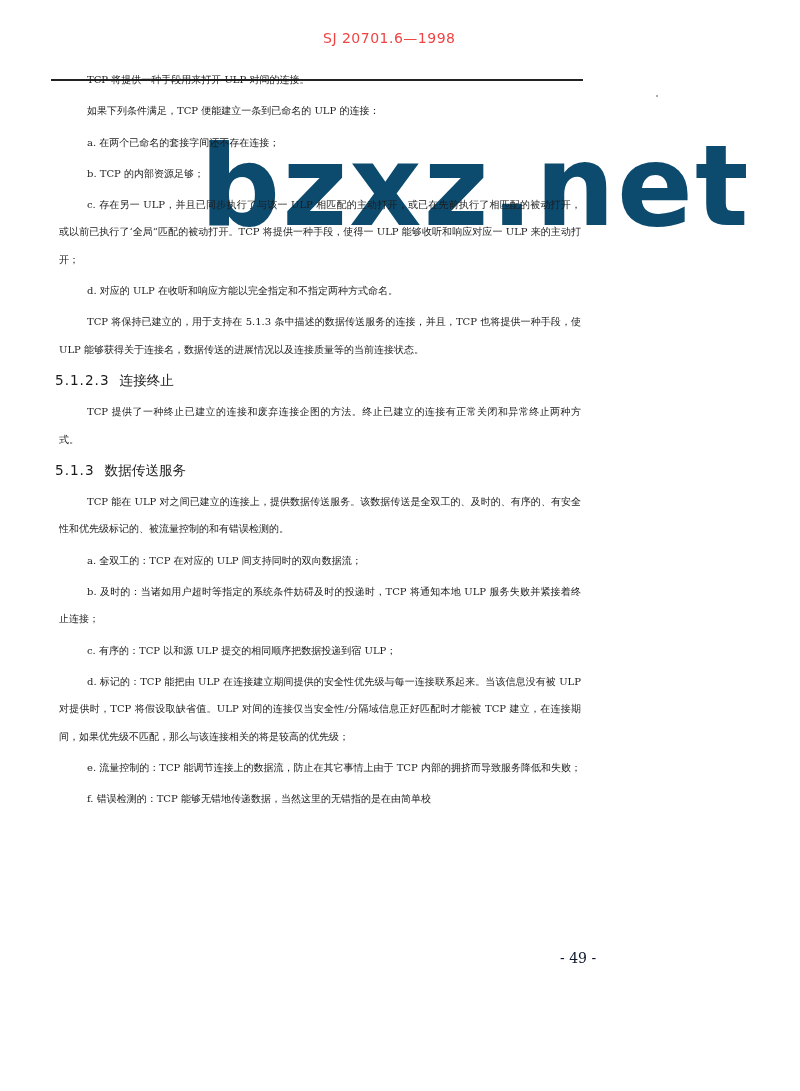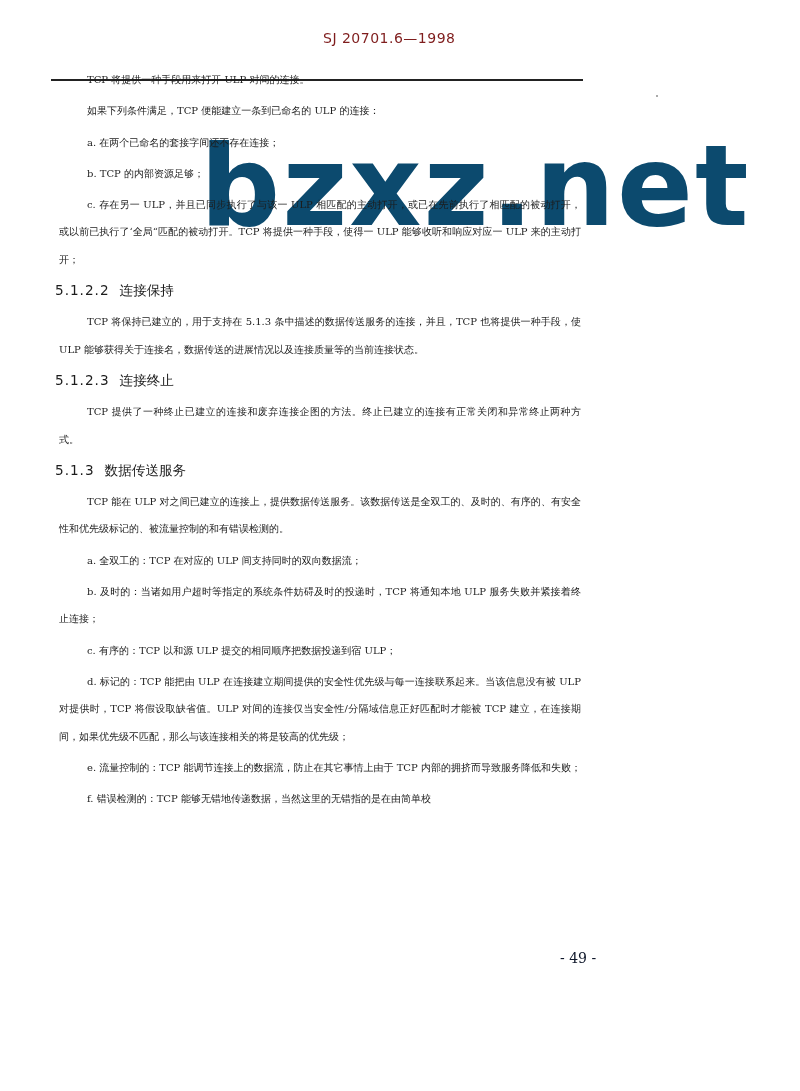--- a/index.html
+++ b/index.html
@@ -1,20 +1,20 @@
 <!DOCTYPE html>
 <html><head>
   <meta charset="utf-8">
   <style>
     html, body { margin: 0; padding: 0; background: #ffffff; }
     body { width: 800px; height: 1091px; position: relative; overflow: hidden;
       font-family: "DejaVu Serif", "Liberation Serif", serif; color: #1c1c1c; }
     .header { position: absolute; left: 0; top: 30px; width: 800px; text-align: center; }
     .header-title { font-family: "DejaVu Sans", "Liberation Sans", sans-serif; font-size: 14px;
-      letter-spacing: 0.5px; position: absolute; left: 323px; top: 0; color: #7f1d1d; }
+      letter-spacing: 0.5px; position: absolute; left: 323px; top: 0; color: #ef4444; }
     .header-rule { position: absolute; left: 51px; top: 49px; width: 532px; height: 2px; background: #222; }
     .watermark { position: absolute; left: 200px; top: 130px; font-family: "DejaVu Sans", "Liberation Sans", sans-serif;
       font-weight: bold; font-size: 112px; color: #0c4a6e; letter-spacing: 2px; line-height: 1; z-index: 0; }
     .content { position: absolute; left: 55px; top: 62px; width: 530px; z-index: 1; }
     .p { font-size: 10px; line-height: 27.3px; margin: 4px; text-align: justify; }
     .indent { text-indent: 28px; }
     .item { text-indent: 28px; }
     .heading { font-size: 13.6px; line-height: 27.3px; margin: 0; }
     .heading .num { font-family: "DejaVu Sans", "Liberation Sans", sans-serif; letter-spacing: 1px; margin-right: 10px; }
     .page-number { position: absolute; left: 560px; top: 950px; font-size: 14px; color: #0f172a;
@@ -31,23 +31,21 @@
 
 <div class="watermark">bzxz.net</div>
 <div class="dot"></div>
 
 <div class="content">
   <p class="p indent">TCP 将提供一种手段用来打开 ULP 对间的连接。</p>
   <p class="p indent">如果下列条件满足，TCP 便能建立一条到已命名的 ULP 的连接：</p>
   <p class="p item">a.  在两个已命名的套接字间还不存在连接；</p>
   <p class="p item">b.  TCP 的内部资源足够；</p>
   <p class="p item">c.  存在另一 ULP，并且已同步执行了与该一 ULP 相匹配的主动打开，或已在先前执行了相匹配的被动打开，或以前已执行了‘全局“匹配的被动打开。TCP 将提供一种手段，使得一 ULP 能够收听和响应对应一 ULP 来的主动打开；</p>
-  <p class="heading">
-    <span class="num">5.1.2.2</span><span>连接保持</span>
-  </p>
+  <p class="p item">d.  对应的 ULP 在收听和响应方能以完全指定和不指定两种方式命名。</p>
   <p class="p indent">TCP 将保持已建立的，用于支持在 5.1.3 条中描述的数据传送服务的连接，并且，TCP 也将提供一种手段，使 ULP 能够获得关于连接名，数据传送的进展情况以及连接质量等的当前连接状态。</p>
   <p class="heading">
     <span class="num">5.1.2.3</span><span>连接终止</span>
   </p>
   <p class="p indent">TCP 提供了一种终止已建立的连接和废弃连接企图的方法。终止已建立的连接有正常关闭和异常终止两种方式。</p>
   <p class="heading">
     <span class="num">5.1.3</span><span>数据传送服务</span>
   </p>
   <p class="p indent">TCP 能在 ULP 对之间已建立的连接上，提供数据传送服务。该数据传送是全双工的、及时的、有序的、有安全性和优先级标记的、被流量控制的和有错误检测的。</p>
   <p class="p item">a.  全双工的：TCP 在对应的 ULP 间支持同时的双向数据流；</p>

